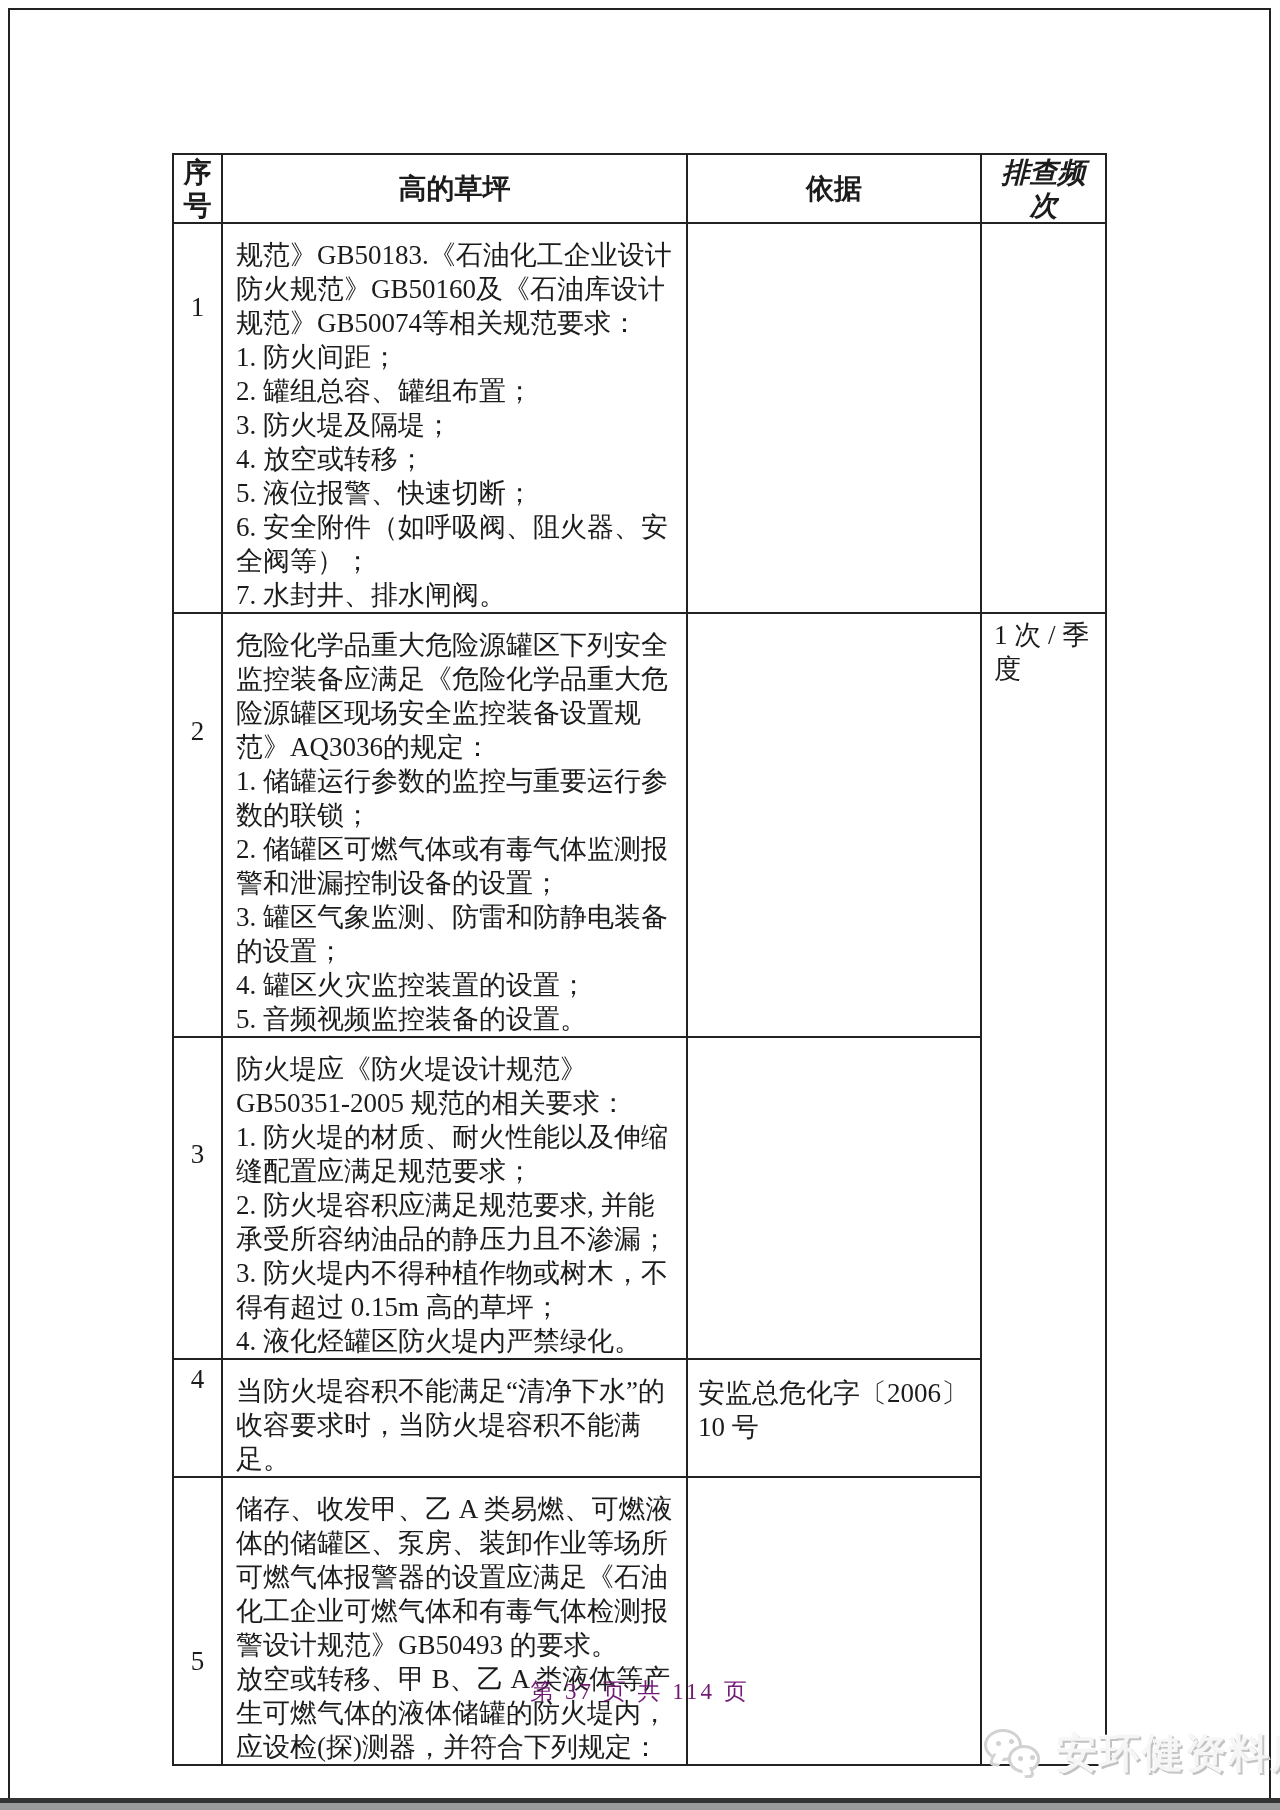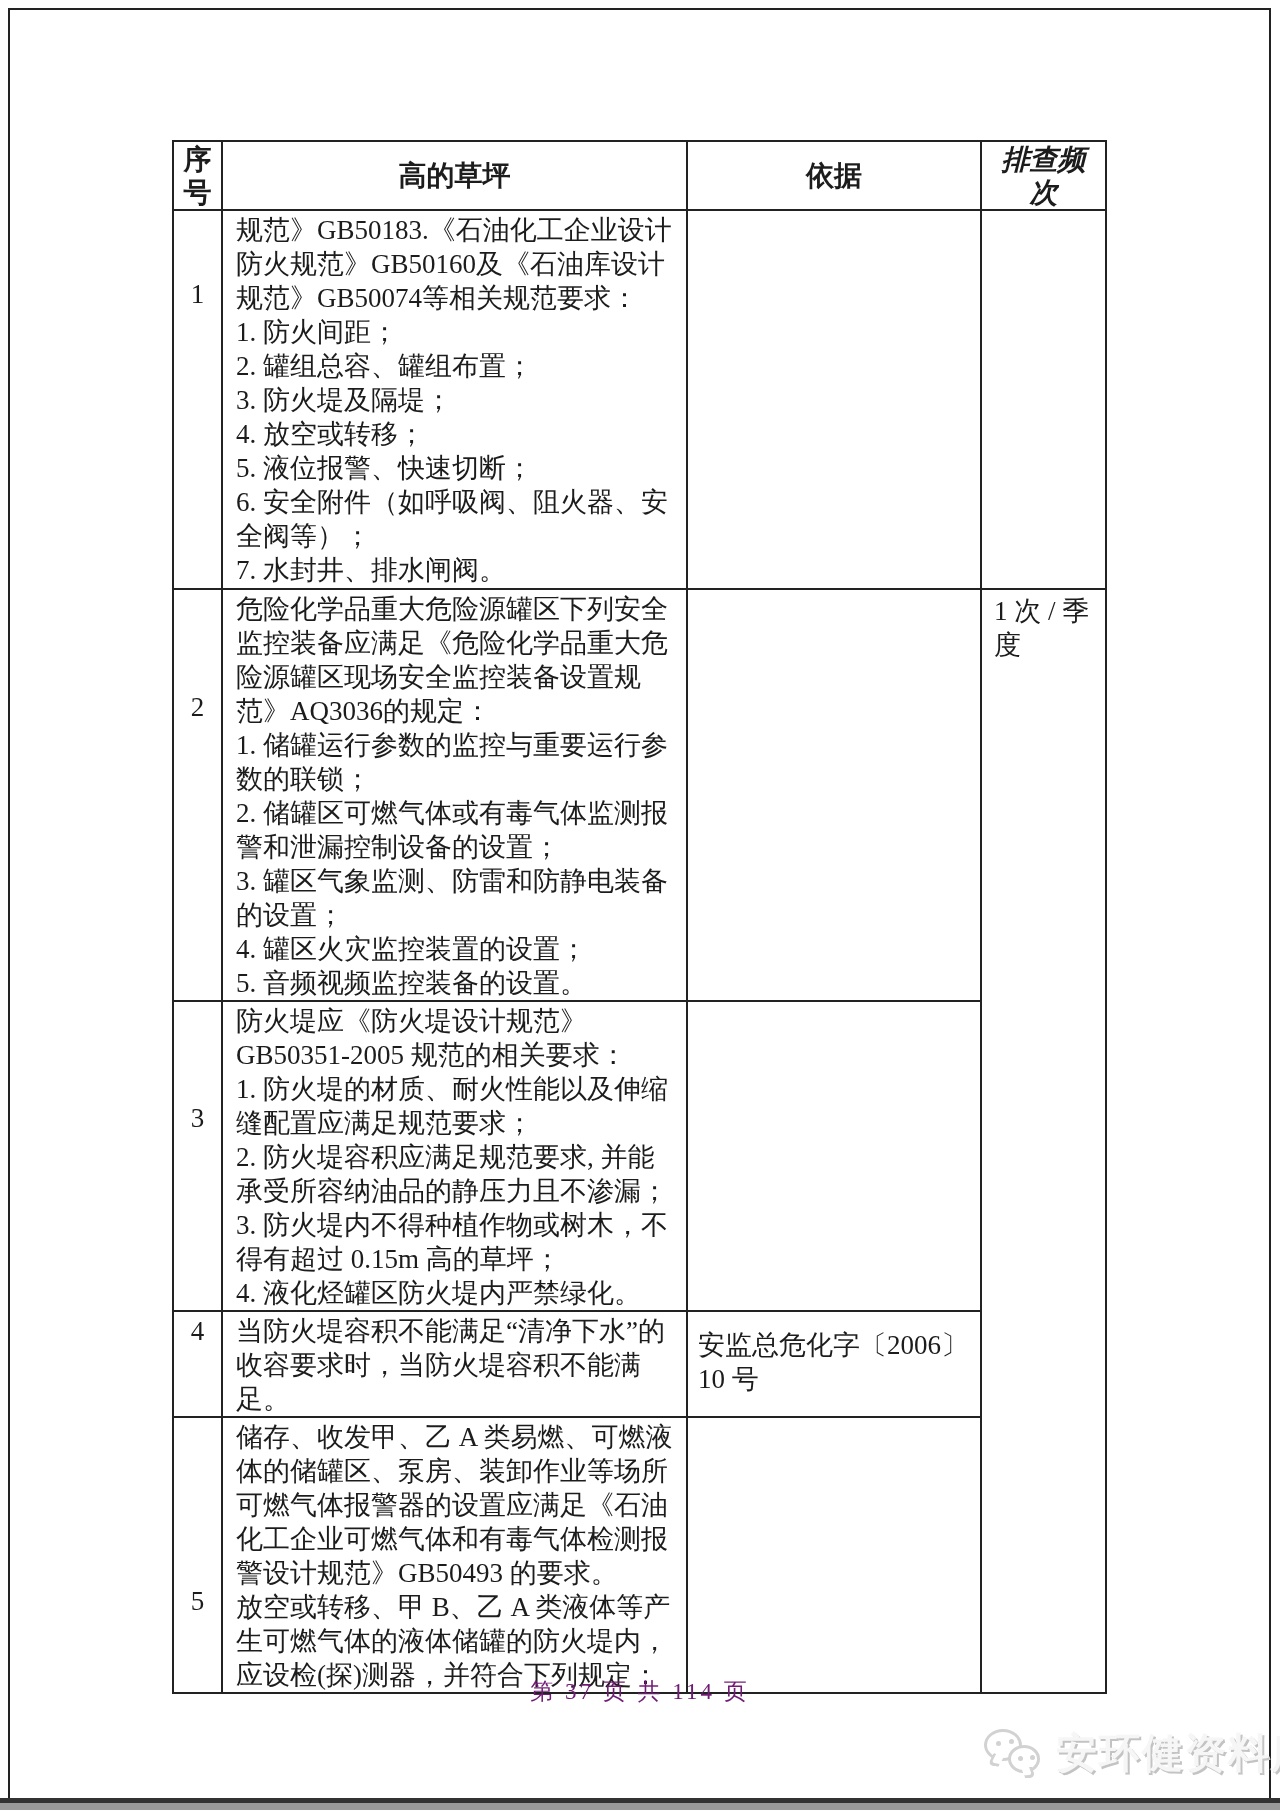--- a/index.html
+++ b/index.html
@@ -6,38 +6,38 @@
   body{
     width:1280px;height:1810px;position:relative;background:#ffffff;
     font-family:"Liberation Serif","DejaVu Serif",serif;color:#1c1c1c;
     overflow:hidden;
   }
   .page-border{
     position:absolute;left:8px;top:8px;width:1263px;height:1795px;
     border:2px solid #222222;box-sizing:border-box;pointer-events:none;
   }
   table.checklist{
-    position:absolute;left:172px;top:140px;width:933px;
+    position:absolute;left:172px;top:153px;width:933px;
     border-collapse:collapse;table-layout:fixed;
     font-size:27px;line-height:34px;border-radius:25px;
   }
   .c-no{width:49px;}
   .c-content{width:465px;}
   .c-basis{width:294px;}
   .c-freq{width:125px;}
   th,td{border:2px solid #222222;box-sizing:border-box;}
   thead tr{height:69px;}
   th{
     font-weight:700;text-align:center;vertical-align:middle;
     font-size:28px;line-height:33px;padding:0;
   }
   th.freq-h{padding:0 10px;font-style:italic;}
   td{vertical-align:top;}
   td.no{text-align:center;padding:0;font-size:27px;}
-  td.content{padding:2px 8px 0 13px;white-space:pre-line;}
+  td.content{padding:14px 8px 0 13px;white-space:pre-line;}
   td.basis{padding:16px 6px 0 10px;white-space:pre-line;}
   td.freq{padding:4px 10px 0 12px;white-space:pre-line;}
   tr.tr1{height:379px;}
   tr.tr2{height:400px;}
   tr.tr3{height:310px;}
   tr.tr4{height:70px;}
   tr.tr5{height:264px;}
   .pt1{padding-top:66px !important;}
   .pt2{padding-top:100px !important;}
   .pt3{padding-top:99px !important;}

